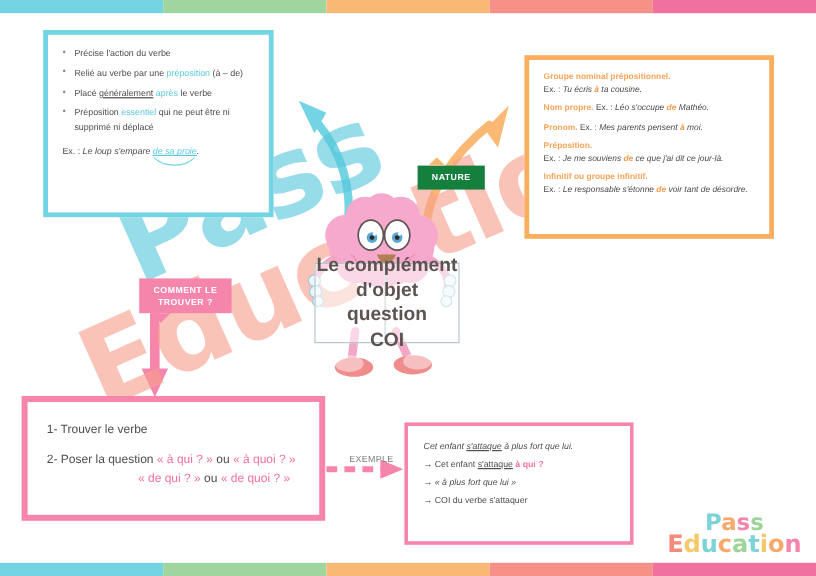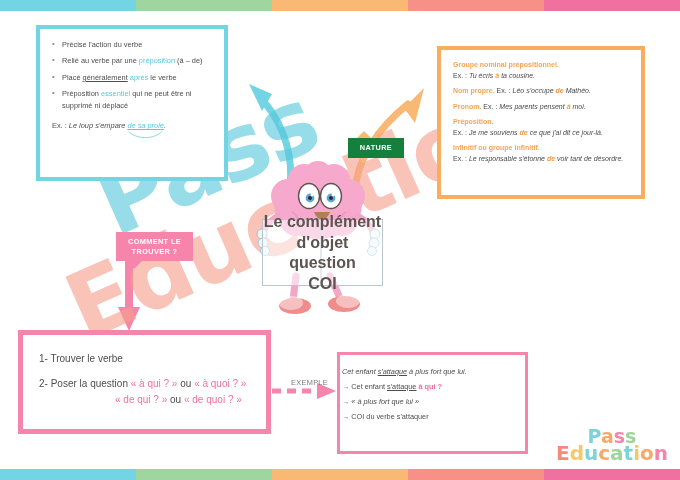--- a/index.html
+++ b/index.html
@@ -196,21 +196,21 @@
           <span>2- Poser la question </span><span class="c-pink">« à qui ? »</span><span> ou </span><span class="c-pink">« à quoi ? »</span>
         </div>
         <div style="padding-left:76px;margin-top:-3px;">
           <span class="c-pink">« de qui ? »</span><span> ou </span><span class="c-pink">« de quoi ? »</span>
         </div>
       </div>
     </div>
   </div>
 
   <div class="box" id="ex-box">
-    <div class="box-inner" style="padding:10px 2px;">
+    <div class="box-inner" style="padding:10px 13px;">
       <div class="lines">
         <div>
           <span class="it">Cet enfant </span><span class="it u">s'attaque</span><span class="it"> à plus fort que lui.</span>
         </div>
         <div>
           <span>→ Cet enfant </span><span class="u">s'attaque</span><span class="c-pinkb"> à qui ?</span>
         </div>
         <div><span class="it">→ « à plus fort que lui »</span></div>
         <div><span>→ COI du verbe s'attaquer</span></div>
       </div>

